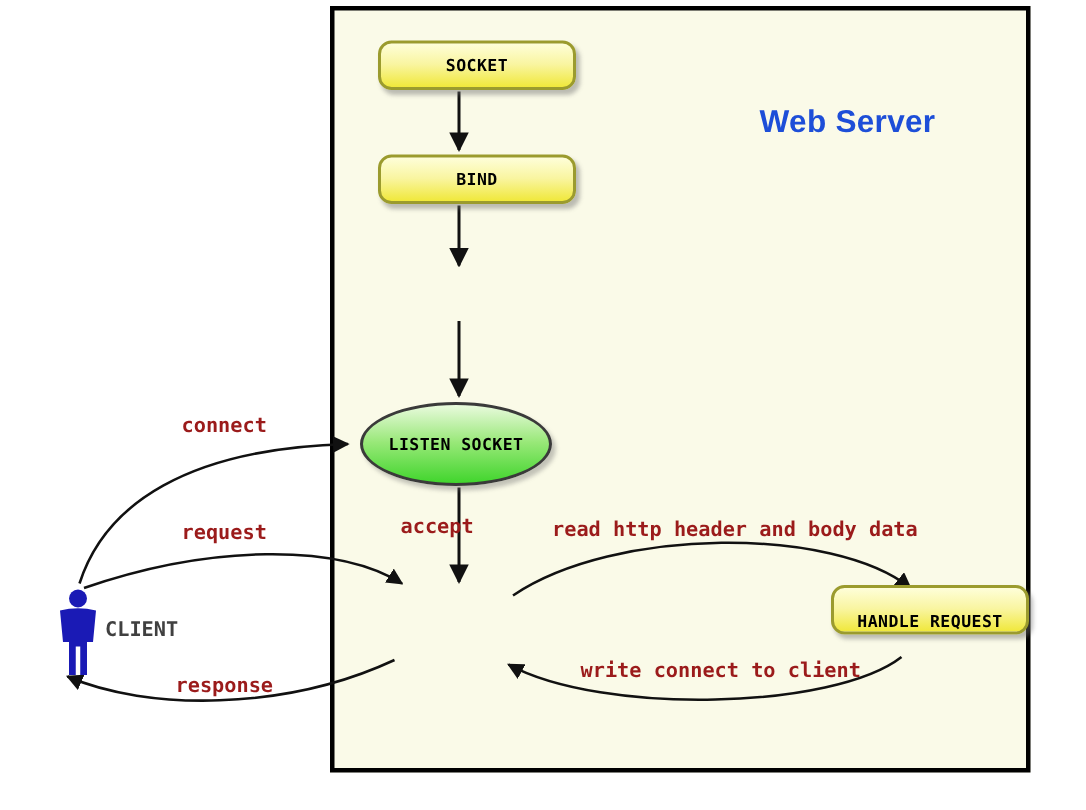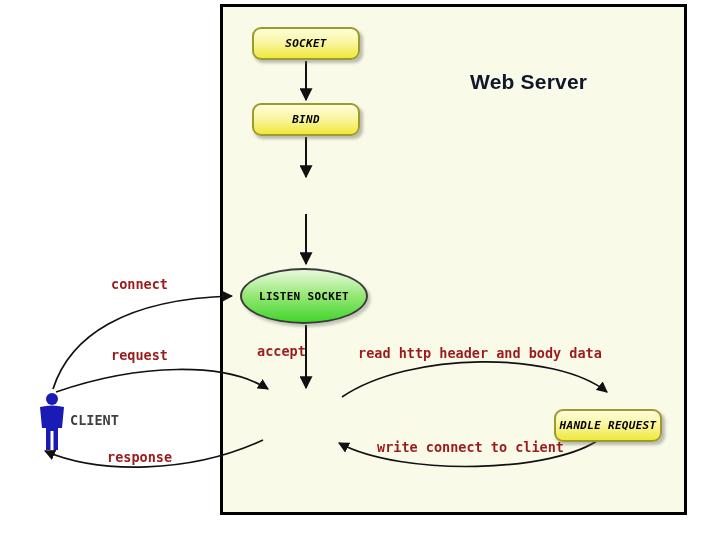--- a/index.html
+++ b/index.html
@@ -5,45 +5,44 @@
   html,body { margin:0; padding:0; background:#ffffff; }
   .canvas {
     position:relative; width:724px; height:540px; background:#ffffff;
     font-family:"DejaVu Sans Mono", monospace; overflow:hidden;
   }
   .server-box {
     position:absolute; left:220px; top:4px; width:467px; height:511px;
     background:#FAFAE8; border:3px solid #000000; box-sizing:border-box;
   }
   .title {
-    position:absolute; left:470px; top:70px; width:190px; text-align:left;
+    position:absolute; left:470px; top:70px; width:190px; text-align:center;
     font-family:"Liberation Sans", sans-serif; font-weight:bold; font-size:21px;
-    color:#0f172a; letter-spacing:0.2px;
+    color:#1d4ed8; letter-spacing:0.2px;
   }
   .arrow-layer { position:absolute; left:0; top:0; width:724px; height:540px; }
   .node {
     position:absolute; display:flex; align-items:center; justify-content:center;
     box-sizing:border-box; font-weight:bold; font-size:11px; color:#000;
     letter-spacing:0.3px; white-space:nowrap; text-align:center;
   }
   .process {
-    width:108px; height:33px; border:2px solid #9B9B2E; border-radius:9px;
+    width:132px; height:33px; border:2px solid #9B9B2E; border-radius:9px;
     background:linear-gradient(to bottom,#FEFED9 0%,#F9F5A0 48%,#F0E83B 100%);
     box-shadow:2.5px 3px 3px rgba(110,110,110,0.45);
-    font-style:italic;
   }
   .oval {
     border-radius:50%; border:2px solid #3a3a3a;
     box-shadow:2.5px 3px 3px rgba(110,110,110,0.40);
   }
   .oval.green { background:linear-gradient(to bottom,#E9FADD 0%,#98E878 48%,#41D52D 100%); }
   .oval.orange { background:linear-gradient(to bottom,#FCF3DC 0%,#F5CE85 48%,#EDA637 100%); }
   .edge-label {
     position:absolute; color:#9B1B1B; font-weight:bold; font-size:13.5px;
-    white-space:nowrap; line-height:1.05;
+    white-space:nowrap; line-height:1.05;margin-left:10px;
   }
   .client-label {
     position:absolute; color:#404040; font-weight:bold; font-size:13.5px;
     white-space:nowrap;
   }
 </style>
 </head>
 <body>
 
 <div class="canvas">
@@ -78,21 +77,21 @@
 
   <div class="node process" style="left:252px; top:27px;">
     <span>SOCKET</span>
   </div>
   <div class="node process" style="left:252px; top:103px;">
     <span>BIND</span>
   </div>
   <div class="node oval green" style="left:240px; top:268px; width:128px; height:56px;">
     <span>LISTEN SOCKET</span>
   </div>
-  <div class="node process" style="left:554px; top:409px;">
+  <div class="node process" style="left:554px; top:390px;align-items:flex-end;">
     <span>HANDLE REQUEST</span>
   </div>
 
   <span class="edge-label" style="left:111px; top:277px;">connect</span>
   <span class="edge-label" style="left:111px; top:348px;">request</span>
   <span class="edge-label" style="left:107px; top:450px;">response</span>
   <span class="edge-label" style="left:257px; top:344px;">accept</span>
   <span class="edge-label" style="left:358px; top:346px;">read http header and body data</span>
   <span class="edge-label" style="left:377px; top:440px;">write connect to client</span>
 

